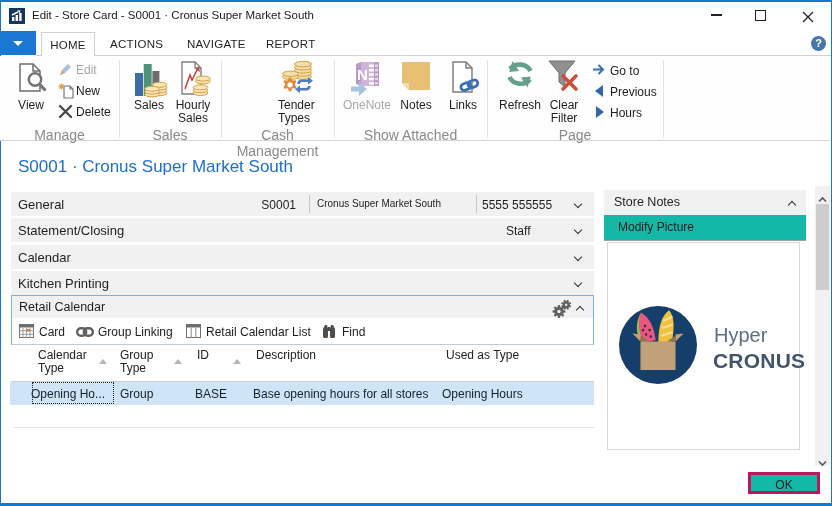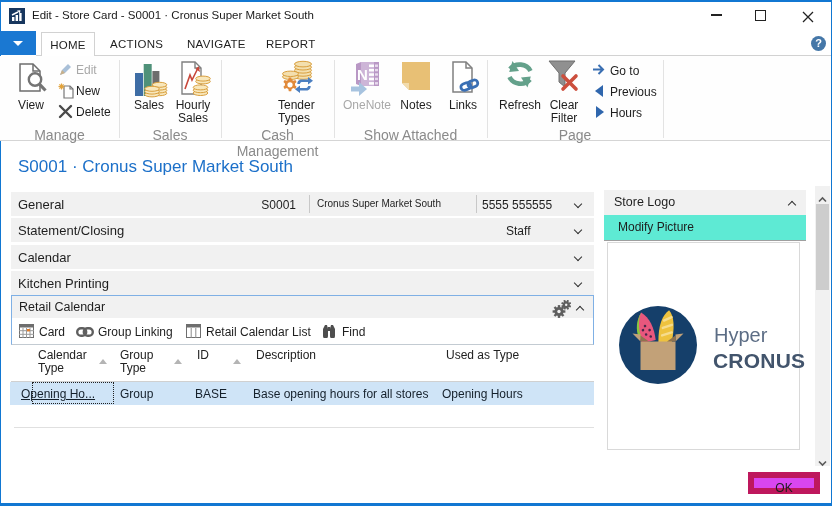--- a/index.html
+++ b/index.html
@@ -43,29 +43,29 @@
 .rc-head { position:absolute; left:0; top:0; width:581px; height:22px; background:#f1f1f1; font-size:12.5px; color:#1e1e1e; }
 .tb-item { position:absolute; top:27px; font-size:12px; color:#1e1e1e; }
 .gh { position:absolute; font-size:12px; color:#222; line-height:12.5px; }
 .sort { position:absolute; width:0; height:0; border-left:4.5px solid transparent; border-right:4.5px solid transparent; border-bottom:5px solid #b4b4b4; }
 .gridline { left:11px; top:381px; width:583px; height:1px; background:#d0d0d0; }
 .row { left:10px; top:382px; width:584px; height:23px; background:#cfe4f7; font-size:12px; color:#15202b; }
 .row span { position:absolute; top:5px; }
 .botline { left:14px; top:427px; width:580px; height:1px; background:#e0e0e0; }
 
 .rp-head { left:604px; top:190px; width:202px; height:25px; background:#f1f1f1; font-size:12.5px; color:#1e1e1e; }
-.rp-mod { left:604px; top:215px; width:202px; height:26px; background:#5eead4; border-bottom:1px solid #9f9f9f; font-size:12px; color:#1e1e1e; }
+.rp-mod { left:604px; top:215px; width:202px; height:26px; background:#14b8a6; border-bottom:1px solid #9f9f9f; font-size:12px; color:#1e1e1e; }
 .pic { left:607px; top:242px; width:193px; height:208px; border:1px solid #d9d9d9; background:#fff; }
 .hyper { left:714px; top:324px; font-size:20px; color:#5c6d85; }
 .cronus { left:713px; top:349px; font-size:21px; font-weight:bold; color:#42546c; letter-spacing:0.2px; }
 
 .sb { left:815px; top:186px; width:15px; height:280px; background:#f1f1f1; }
 .sb-thumb { left:816px; top:204px; width:13px; height:86px; background:#cdcdcd; }
 
-.ok { left:748px; top:472px; width:72px; height:22px; background:#d946ef; border:6px solid #be185d; font-size:12px; color:#1e1e1e; text-align:center; line-height:20px; }
+.ok { left:748px; top:472px; width:72px; height:22px; background:#14b8a6; border:3px solid #be185d; font-size:12px; color:#1e1e1e; text-align:center; line-height:20px; }
 </style>
 </head>
 <body>
 <div class="win"></div>
 
 <div class="abs title-ic">
 <svg width="16" height="16" viewBox="0 0 16 16">
       <rect x="3" y="9" width="2.4" height="4" fill="#fff"></rect>
       <rect x="6.6" y="7" width="2.4" height="6" fill="#fff"></rect>
       <rect x="10.2" y="5" width="2.4" height="8" fill="#fff"></rect>
@@ -371,31 +371,31 @@
 <div class="gh" style="left:38px; top:349px;">Calendar<br>Type</div>
 <div class="sort" style="left:99px; top:359px;"></div>
 <div class="gh" style="left:120px; top:349px;">Group<br>Type</div>
 <div class="sort" style="left:174px; top:359px;"></div>
 <div class="gh" style="left:197px; top:349px;">ID</div>
 <div class="sort" style="left:233px; top:359px;"></div>
 <div class="gh" style="left:256px; top:349px;">Description</div>
 <div class="gh" style="left:446px; top:349px;">Used as Type</div>
 <div class="abs gridline"></div>
 <div class="abs row">
-  <span style="left:11px;text-decoration:underline;">Opening Ho...</span>
+  <span style="left:21px;">Opening Ho...</span>
   <span style="left:110px;">Group</span>
   <span style="left:185px;">BASE</span>
   <span style="left:243px;text-align:right;">Base opening hours for all stores</span>
   <span style="left:432px;">Opening Hours</span>
   <span style="position:absolute; left:22px; top:0px; width:82px; height:22px; border:1px dotted #222;"></span>
 </div>
 <div class="abs botline"></div>
 
 <div class="abs rp-head">
-  <span style="position:absolute; left:10px; top:5px;">Store Logo</span>
+  <span style="position:absolute; left:10px; top:5px;">Store Notes</span>
   <span class="chev chevu" style="left:185px; top:9px;"></span>
 </div>
 <div class="abs rp-mod">
     <span style="position:absolute; left:14px; top:5px;">Modify Picture</span>
   </div>
 <div class="abs pic">
 <svg width="78" height="78" viewBox="0 0 78 78" style="position:absolute; left:11px; top:63px;">
   <circle cx="39" cy="39" r="39" fill="#153f6a"></circle>
   <g transform="rotate(-14 27 26)">
     <path d="M27 6 C34 13 36 24 34.5 36 L20.5 36 C17.5 24 20 13 27 6 Z" fill="#e8577d"></path>

